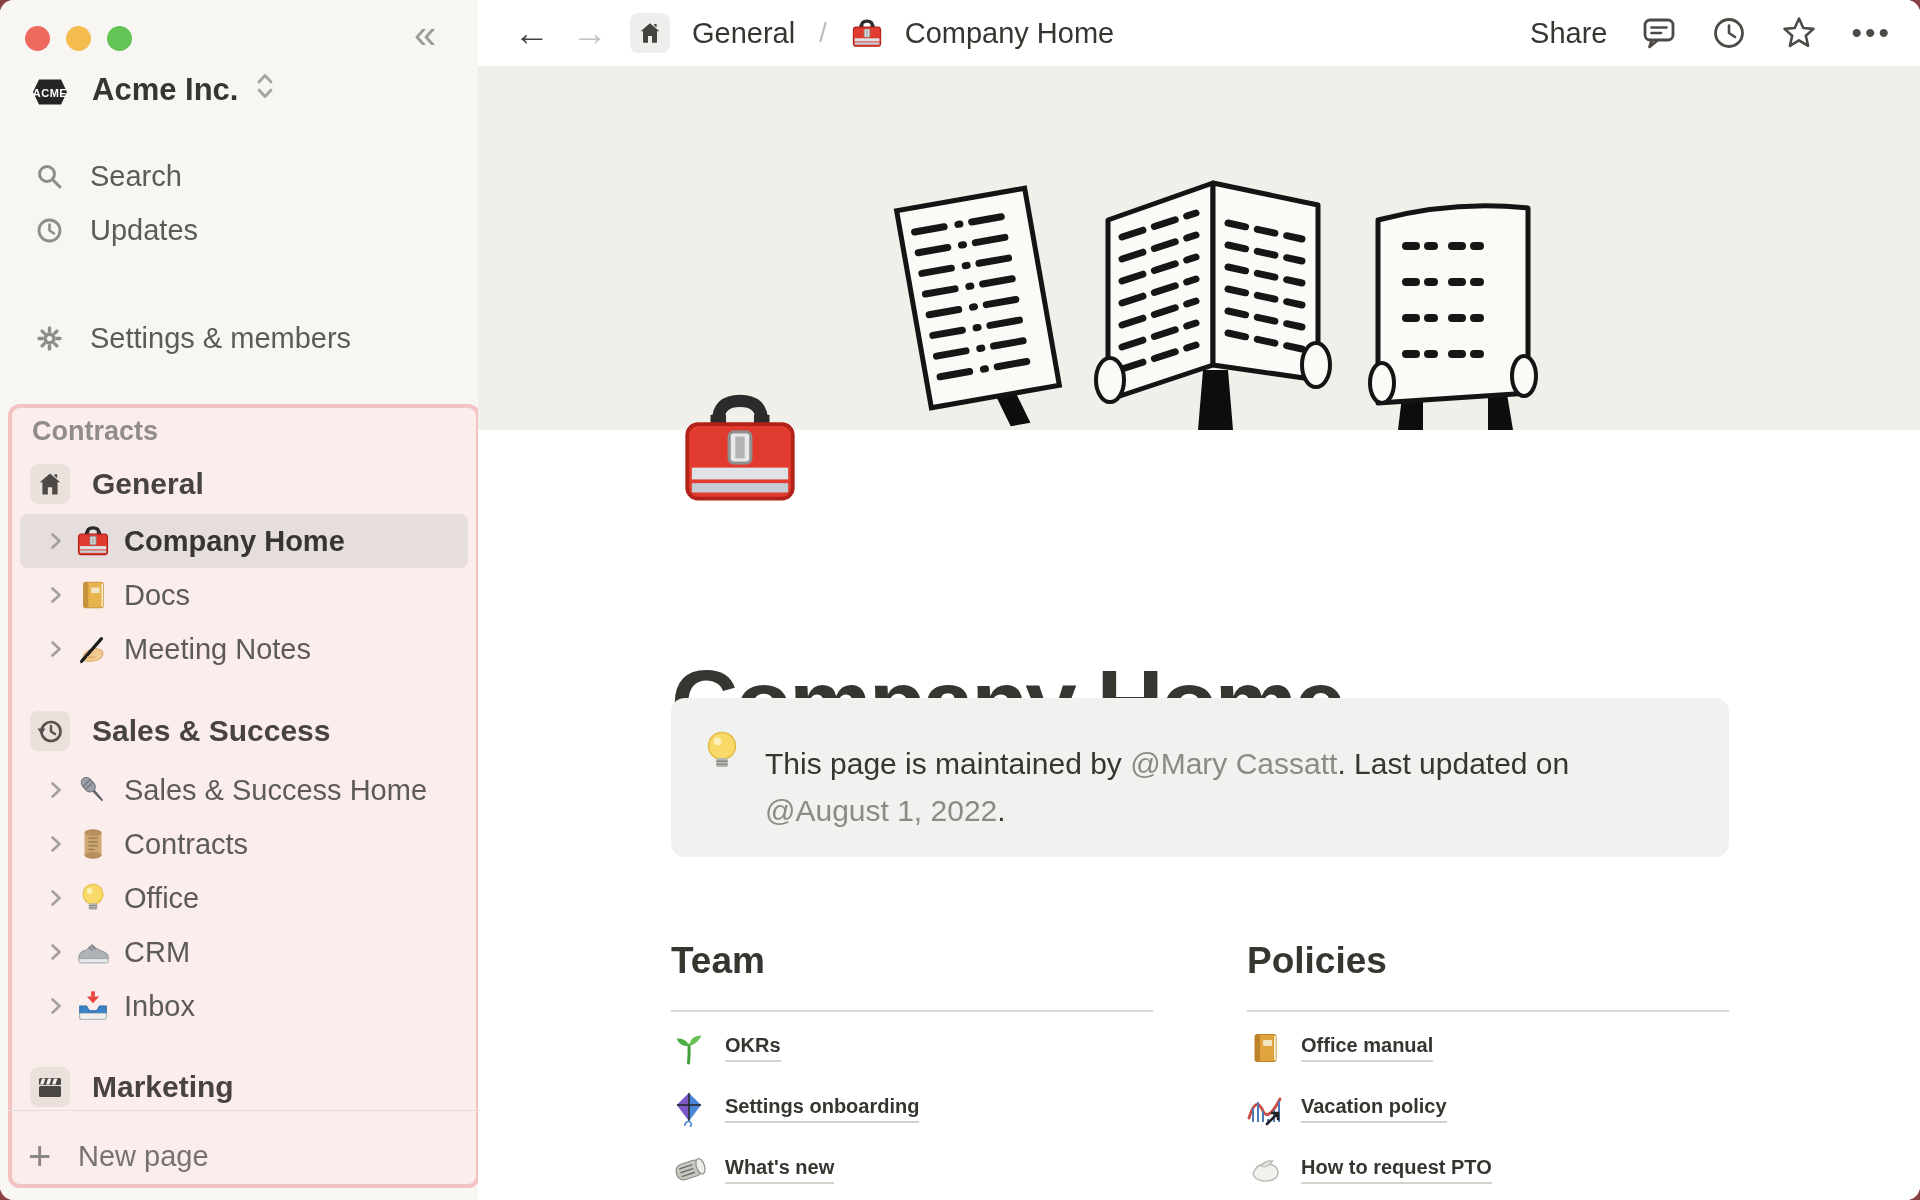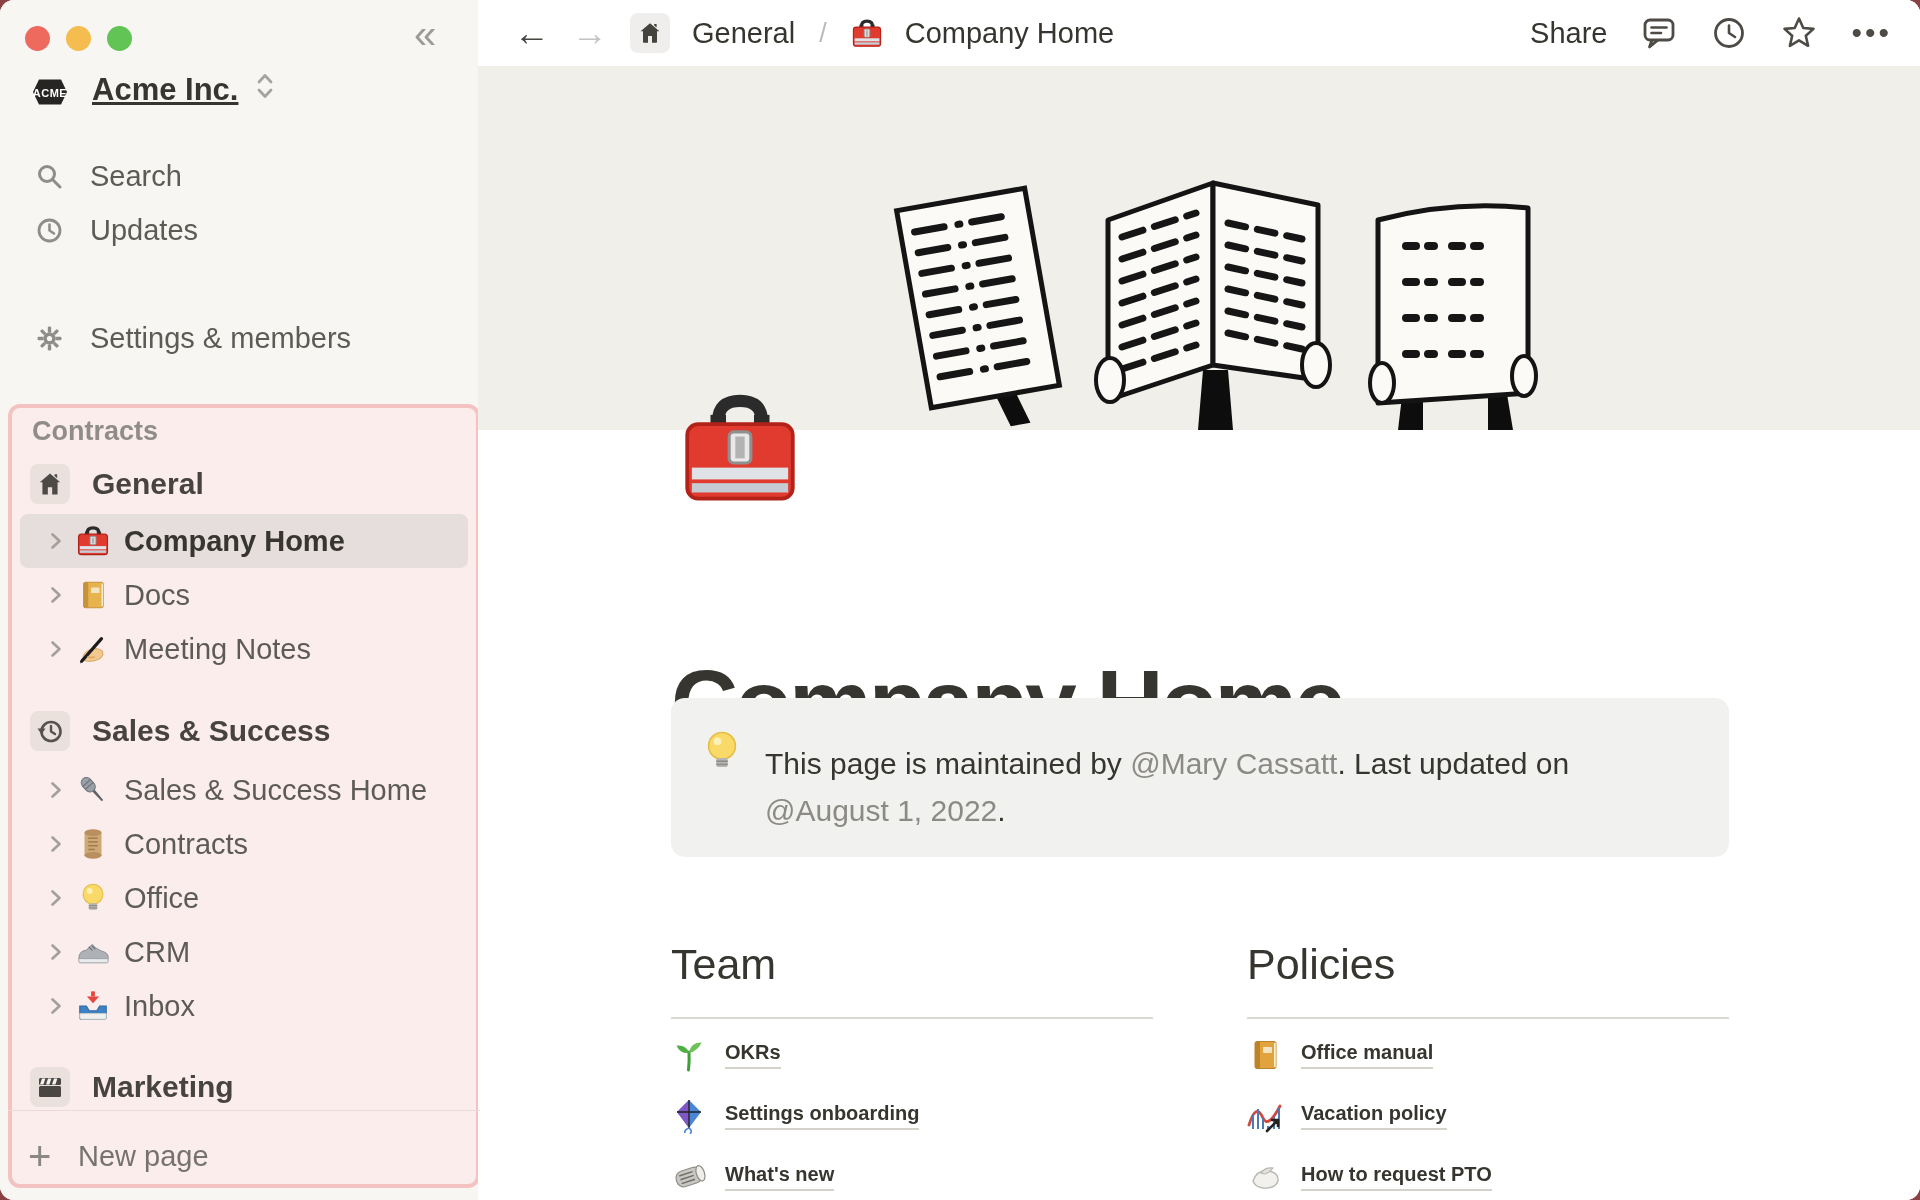--- a/index.html
+++ b/index.html
@@ -7,21 +7,21 @@
   .window{position:absolute;left:0;top:0;width:1920px;height:1200px;background:#ffffff;border-radius:14px;overflow:hidden;}
   
   .sidebar{position:absolute;left:0;top:0;width:478px;height:1200px;background:#f7f6f3;border-right:1px solid rgba(0,0,0,0.04);}
   .tl{position:absolute;width:25px;height:25px;border-radius:50%;top:26px;}
   .tl.red{left:25px;background:#ee6a5f;}
   .tl.yellow{left:66px;background:#f5bd4f;}
   .tl.green{left:107px;background:#61c454;}
   .collapse{position:absolute;left:414px;top:14px;font-size:40px;color:#9d9b97;line-height:40px;}
   .workspace{position:absolute;left:30px;top:72px;height:42px;display:flex;align-items:flex-start;}
   .ws-logo{width:40px;height:40px;}
-  .ws-name{margin-left:22px;font-size:31px;font-weight:700;color:#373530;text-decoration:underline;}
+  .ws-name{margin-left:22px;font-size:31px;font-weight:700;color:#373530;}
   .ws-switch{margin-left:16px;}
   .menu-row{position:absolute;left:0;width:478px;height:54px;display:flex;align-items:center;}
   .menu-row .mi{position:absolute;left:36px;width:27px;height:27px;}
   .menu-row .ml{position:absolute;left:90px;font-size:29px;color:#5d5b56;}
   
   .pink-overlay{position:absolute;left:8px;top:404px;width:472px;height:784px;background:#fbedeb;border:4px solid #f3c2c1;border-radius:12px;box-sizing:border-box;z-index:0;}
   .ts-label{position:absolute;left:32px;top:416px;font-size:27px;font-weight:700;color:#908d88;z-index:1;}
   .sec-row{position:absolute;left:0;width:478px;height:54px;z-index:1;}
   .sec-chip{position:absolute;left:30px;top:7px;width:40px;height:40px;border-radius:8px;background:#eae1dd;display:flex;align-items:center;justify-content:center;}
   .sec-label{position:absolute;left:92px;top:50%;transform:translateY(-50%);font-size:30px;font-weight:700;color:#474440;}
@@ -52,21 +52,21 @@
   .cover svg{position:absolute;left:395px;top:104px;}
   .page-icon{position:absolute;left:194px;top:390px;width:136px;height:118px;z-index:2;}
   .page-title{position:absolute;left:193px;top:588px;font-size:93px;font-weight:700;letter-spacing:-3px;color:#37352f;}
   .callout{position:absolute;left:193px;top:698px;width:1058px;height:159px;background:#f1f1ef;border-radius:14px;box-sizing:border-box;}
   .callout .bulb{position:absolute;left:28px;top:30px;width:46px;height:46px;}
   .callout p{position:absolute;left:94px;top:12px;width:930px;font-size:30px;line-height:47px;color:#37352f;}
   .mention{color:#8c8a84;}
   .col{position:absolute;top:940px;width:482px;}
   .col.team{left:193px;}
   .col.policies{left:769px;}
-  .col h2{margin:0;font-size:43px;font-weight:400;color:#37352f;}
+  .col h2{margin:0;font-size:37px;font-weight:700;color:#37352f;}
   .col .h-div{margin-top:28px;height:2px;background:#dbd9d4;}
   .link-row{display:flex;align-items:center;gap:18px;height:50px;margin-top:11px;}
   .link-row:first-of-type{margin-top:14px;}
   .link-row .emo{width:36px;height:36px;flex:0 0 36px;}
   .link-label{font-size:20px;font-weight:700;color:#37352f;border-bottom:2px solid #d5d2cc;padding-bottom:3px;}
   svg{display:block;}
 </style>
 </head>
 <body>
 

